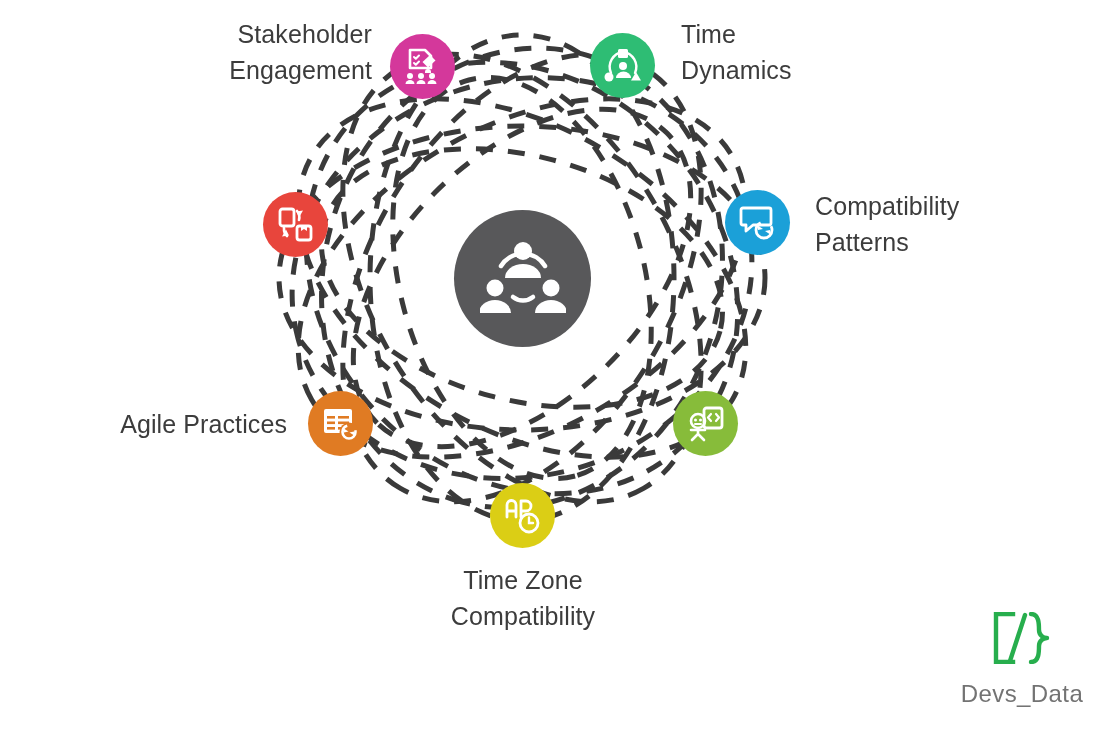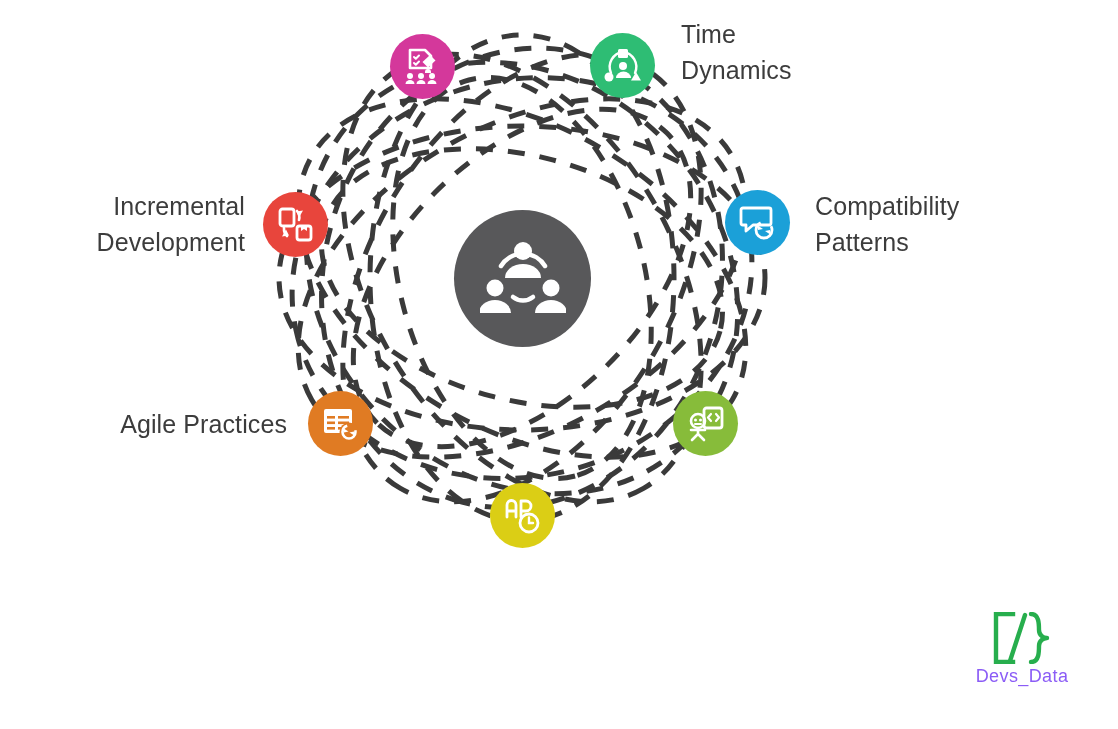--- a/index.html
+++ b/index.html
@@ -49,24 +49,24 @@
   
   .logo{
     position:absolute;
     left:952px;top:612px;
     width:140px;
     text-align:center;
     z-index:9;
   }
   .logo-mark{height:52px;display:flex;align-items:center;justify-content:center;}
   .logo-text{
-    color:#8b5cf6;
-    font-size:18px;
+    color:#737373;
+    font-size:24px;
     letter-spacing:0.4px;
-    margin-top:2px;
+    margin-top:16px;
   }
 </style>
 </head>
 <body>
 
 <div id="stage">
 
   <svg class="orbit-layer" viewBox="0 0 1118 729" width="1118" height="729">
     <g id="orbits" fill="none" stroke="#3a3a3a" stroke-width="5" stroke-dasharray="17 15" stroke-linecap="butt">
         <ellipse cx="522" cy="278" rx="243" ry="152" transform="rotate(0 522 278)"></ellipse>
@@ -176,27 +176,29 @@
 
   <div class="node sat" style="left:490px;top:483px;background:#dbce15;">
     <svg width="38" height="38" viewBox="0 0 38 38">
       <path d="M3 20 v-12 a4.5 4.5 0 0 1 9 0 v12 M3 14 h9" fill="none" stroke="#fff" stroke-width="2.8" stroke-linecap="round"></path>
       <path d="M17 20 v-16 h5 a5 5 0 0 1 0 10 h-5" fill="none" stroke="#fff" stroke-width="2.8" stroke-linecap="round" stroke-linejoin="round"></path>
       <circle cx="25" cy="26" r="9" fill="none" stroke="#fff" stroke-width="2.8"></circle>
       <path d="M25 20.5 v5.5 h4" fill="none" stroke="#fff" stroke-width="2.4" stroke-linecap="round"></path>
     </svg>
   </div>
 
+  <div class="label left" style="left:160px;top:17px;width:212px;">Stakeholder
+Engagement</div>
   <div class="label right" style="left:681px;top:17px;width:220px;">Time
 Dynamics</div>
-  <div class="label left" style="left:40px;top:189px;width:205px;">Incremental
-Development</div>
   <div class="label right" style="left:815px;top:189px;width:230px;">Compatibility
 Patterns</div>
   <div class="label left" style="left:55px;top:407px;width:232px;">Agile Practices</div>
+  <div class="label center" style="left:400px;top:563px;width:246px;">Time Zone
+Compatibility</div>
 
   <div class="logo">
     <div class="logo-mark">
       <svg width="66" height="52" viewBox="0 0 66 52">
         <path d="M24 2 H7 V50 H24" fill="none" stroke="#27ae4d" stroke-width="4.4" stroke-linecap="square" stroke-linejoin="miter"></path>
         <path d="M36 3 L21 49" fill="none" stroke="#27ae4d" stroke-width="4.4" stroke-linecap="round"></path>
         <path d="M42 2 c8 0 8 10 8 16 c0 5 4 8 8 8 c-4 0 -8 3 -8 8 c0 6 0 16 -8 16" fill="none" stroke="#27ae4d" stroke-width="4.4" stroke-linecap="round" stroke-linejoin="round"></path>
       </svg>
     </div>
     <div class="logo-text">Devs_Data</div>

